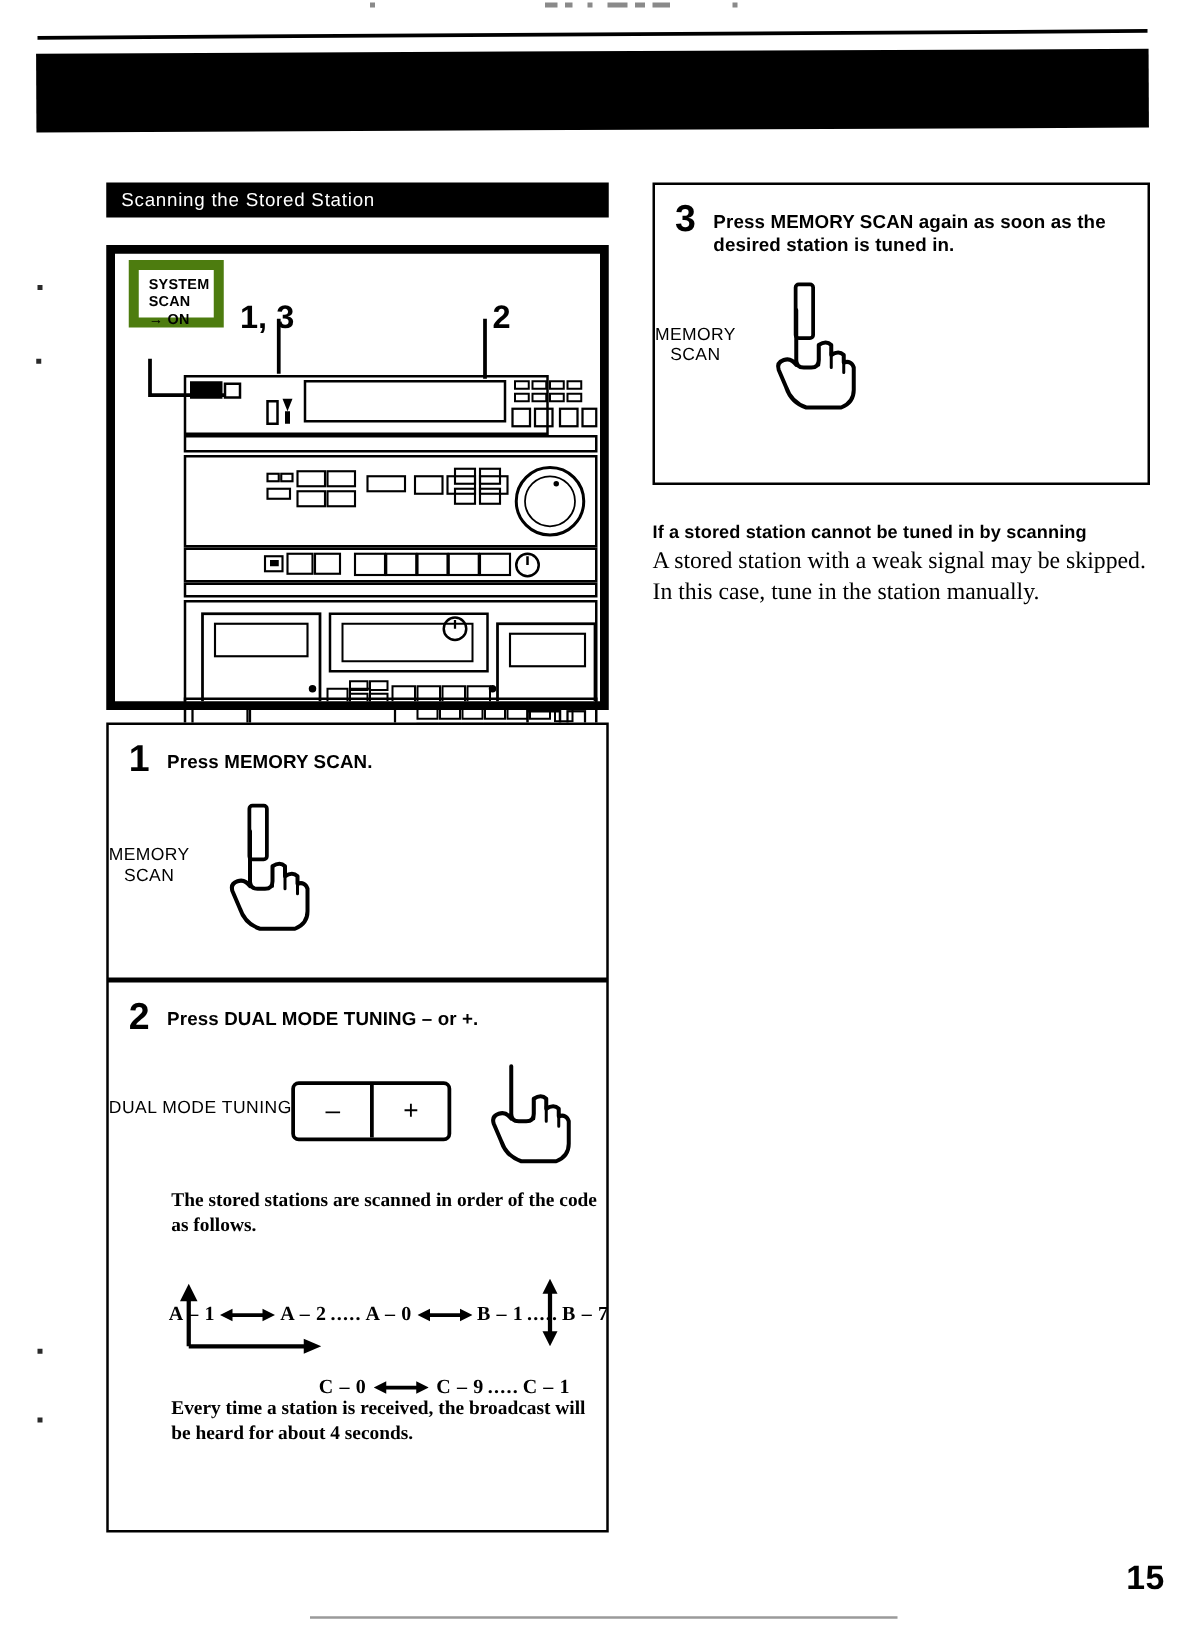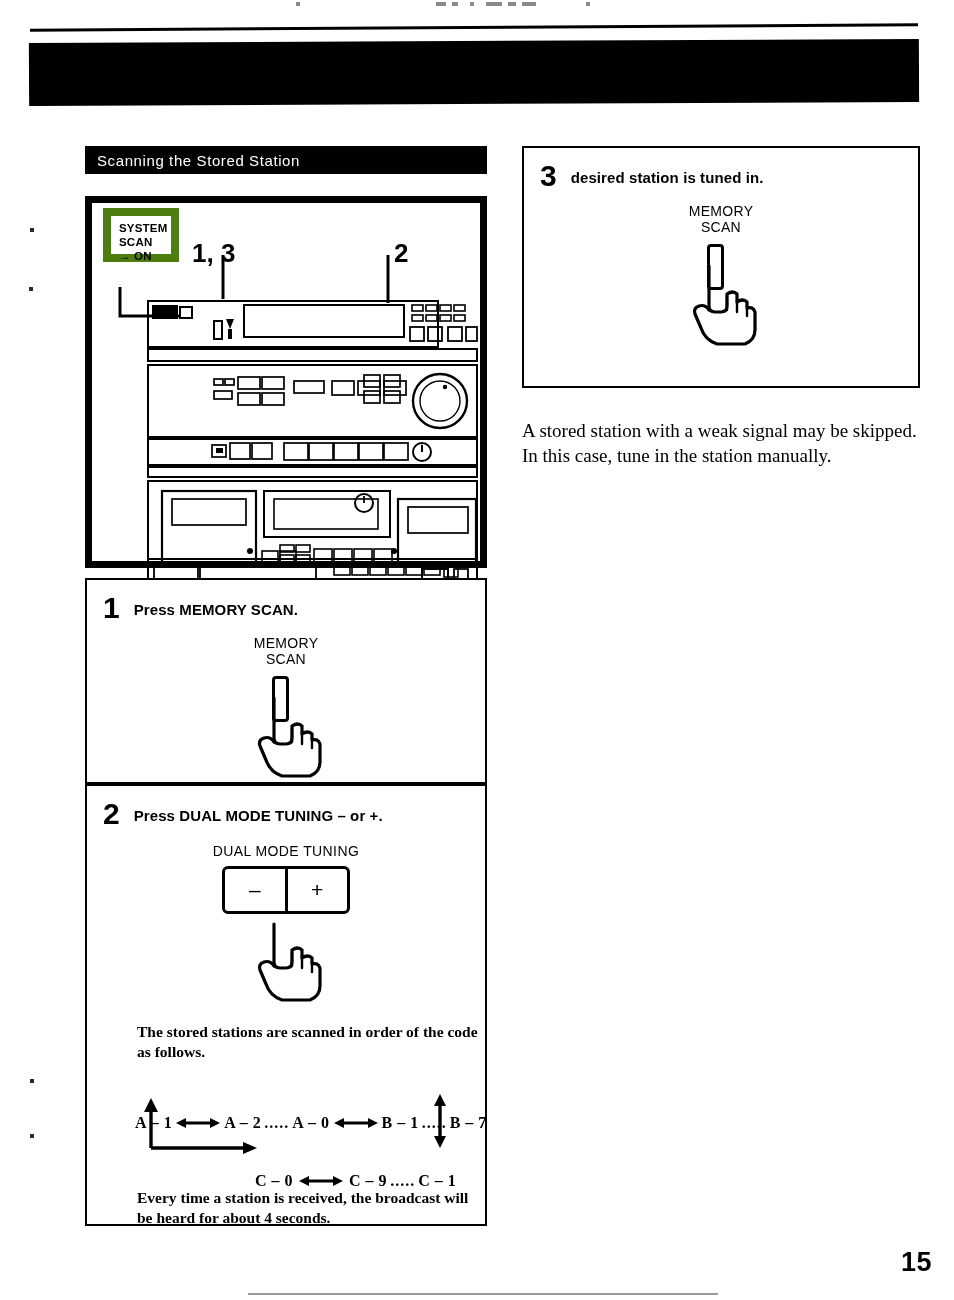--- a/index.html
+++ b/index.html
@@ -103,21 +103,21 @@
     font-size: 15px;
     font-weight: bold;
     line-height: 1.28;
     padding-top: 6px;
     letter-spacing: 0.1px;
   }
 
   
   .fig {
     display: flex;
-    flex-direction: column;
+    flex-direction: row;
     align-items: center;
   }
   .btn-caption {
     font-size: 14px;
     line-height: 1.18;
     text-align: center;
     letter-spacing: 0.3px;
   }
   .vert-key {
     width: 17px;
@@ -505,20 +505,21 @@
   <div class="body-text" style="margin:22px 0 0 50px;">
     <div>Every time a station is received, the broadcast will</div>
     <div>be heard for about 4 seconds.</div>
   </div>
 </div>
 
 <div class="step-box" id="step3-box">
   <div class="step-head">
     <div class="step-num">3</div>
     <div class="step-title">
+      <div>Press MEMORY SCAN again as soon as the</div>
       <div>desired station is tuned in.</div>
     </div>
   </div>
   <div class="fig" style="margin-top:12px;">
     <div class="btn-caption">
       <div>MEMORY</div>
       <div>SCAN</div>
     </div>
     <div style="position:relative;height:106px;width:120px;margin-top:8px;">
       <div class="vert-key" style="position:absolute;left:46px;top:0;"></div>
@@ -527,17 +528,18 @@
                  Q72,46 76,50 L76,58 Q82,54 86,58 L86,64 Q92,62 94,68
                  L94,86 Q94,96 84,100 L56,100 Q44,96 40,84 L34,70
                  Q32,64 38,62 Q44,60 48,66 Z" fill="#fff" stroke="#000" stroke-width="3.2" stroke-linejoin="round"></path>
         <path d="M66,52 L66,66 M76,56 L76,68 M86,62 L86,72" fill="none" stroke="#000" stroke-width="2.4" stroke-linecap="round"></path>
       </svg>
     </div>
   </div>
 </div>
 
 <div class="note">
+  <div class="note-title">If a stored station cannot be tuned in by scanning</div>
   <div class="note-line">A stored station with a weak signal may be skipped.</div>
   <div class="note-line">In this case, tune in the station manually.</div>
 </div>
 
 <div class="page-num">15</div>
 
 </body></html>

